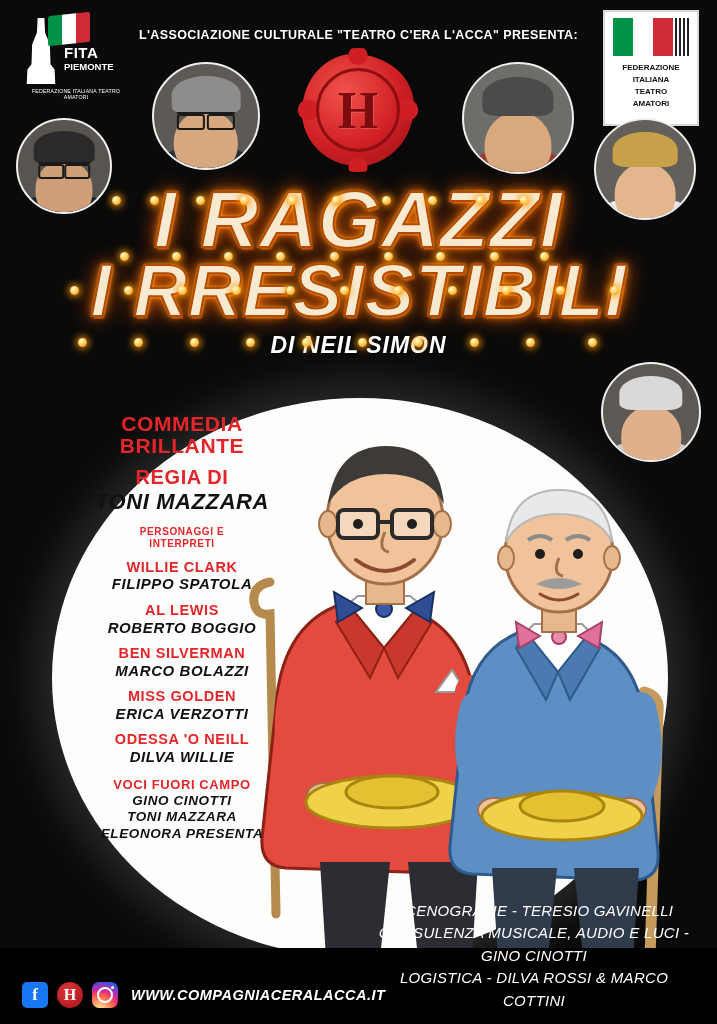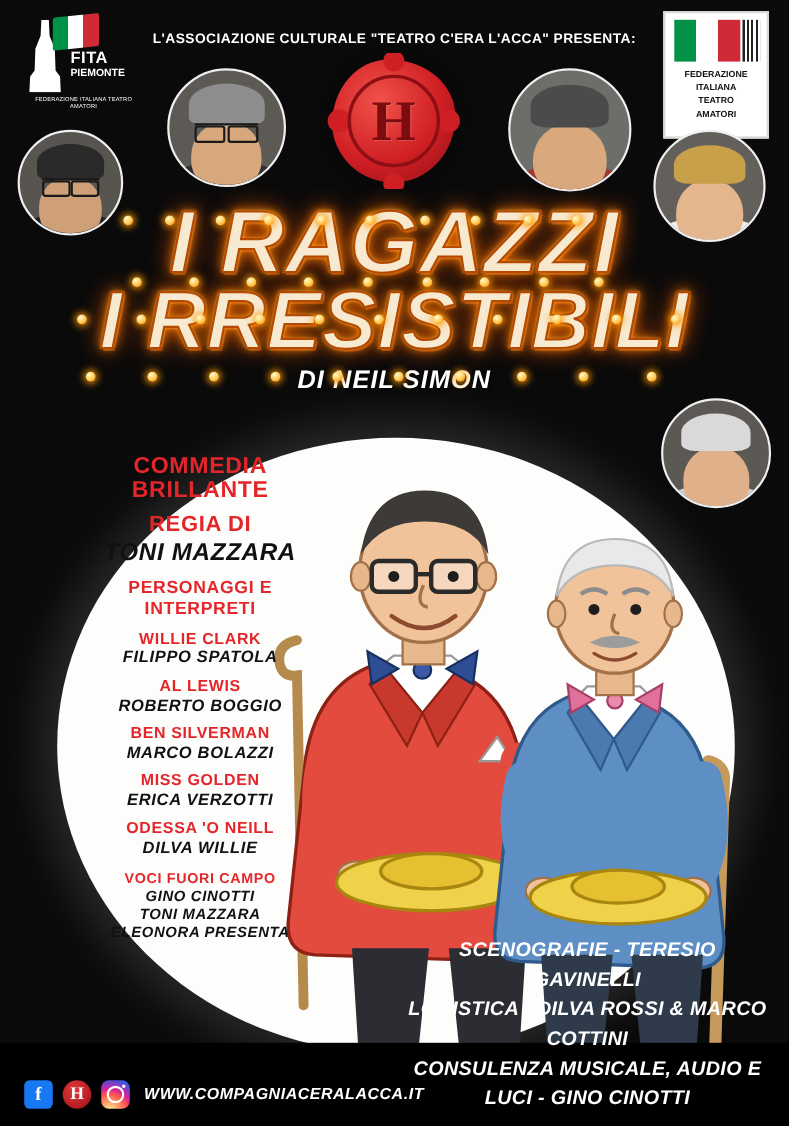--- a/index.html
+++ b/index.html
@@ -338,21 +338,21 @@
     color: #111;
     font-weight: bold;
     font-style: italic;
     letter-spacing: 0.6px;
   }
   .c-commedia { font-size: 21px; }
   .c-brillante { font-size: 21px; margin-top: -2px; }
   .c-atti { font-size: 16px; margin-top: 1px; }
   .c-regia { font-size: 20px; margin-top: 7px; }
   .c-regista { font-size: 22px; margin-top: 0px; }
-  .c-pers { font-size: 16px; margin-top: 12px; }
+  .c-pers { font-size: 10px; margin-top: 12px; }
   .c-role { font-size: 14.5px; margin-top: 9px; }
   .c-actor { font-size: 15px; margin-top: 0px; }
   .c-voci { font-size: 13px; margin-top: 11px; }
   .c-voce { font-size: 13.5px; margin-top: 1px; }
 
   
   .art {
     position: absolute;
     left: 240px;
     top: 392px;
@@ -423,22 +423,22 @@
     letter-spacing: 0.5px;
     margin-left: 4px;
   }
   .tech {
     position: absolute;
     right: 18px;
     bottom: 12px;
     width: 330px;
     text-align: center;
     color: #fff;
-    font-size: 18px;
-    font-weight: bold;
+    font-size: 15px;
+    font-weight: normal;
     font-style: italic;
     line-height: 1.5;
     letter-spacing: 0.3px;
   }
 </style>
 </head>
 <body>
 
 <div id="poster">
 
@@ -691,18 +691,18 @@
 
   <div class="bottom">
     <div class="social">
       <div class="ic ic-fb">f</div>
       <div class="ic ic-h">H</div>
       <div class="ic ic-ig"></div>
       <div class="site">WWW.COMPAGNIACERALACCA.IT</div>
     </div>
     <div class="tech">
       <div>SCENOGRAFIE - TERESIO GAVINELLI</div>
+      <div>CONSULENZA MUSICALE, AUDIO E LUCI - GINO CINOTTI</div>
       <div>LOGISTICA - DILVA ROSSI &amp; MARCO COTTINI</div>
-      <div>CONSULENZA MUSICALE, AUDIO E LUCI - GINO CINOTTI</div>
     </div>
   </div>
 
 </div>
 
 </body></html>

